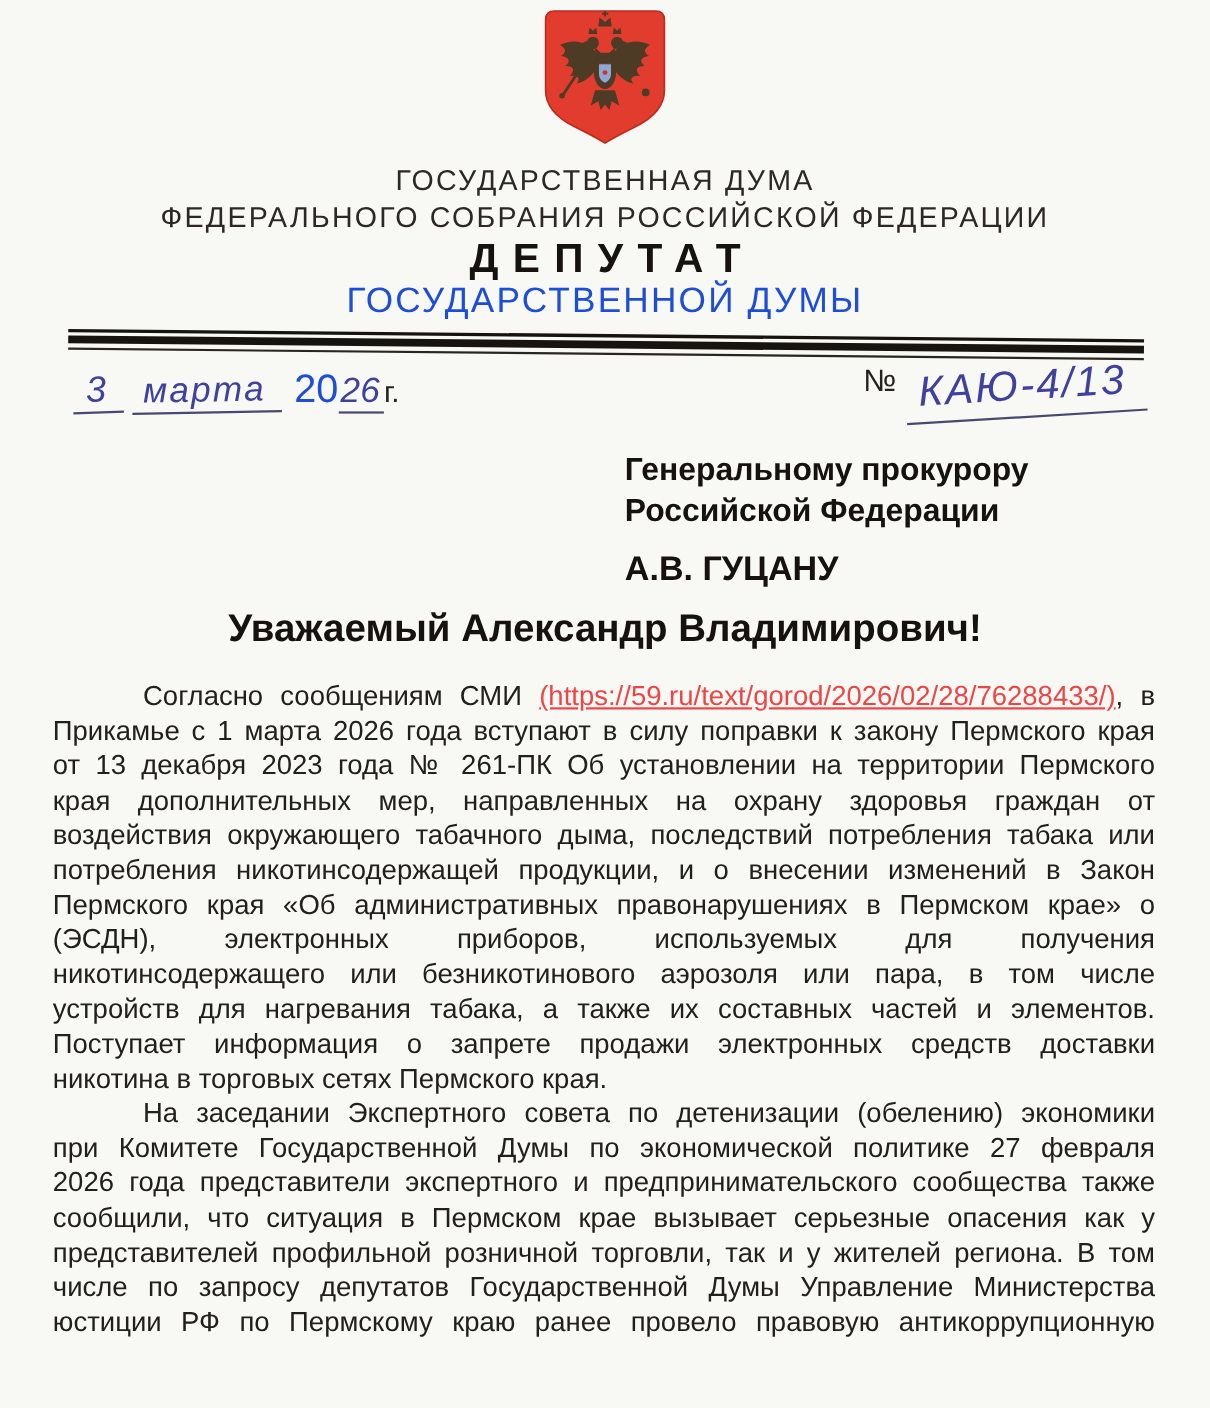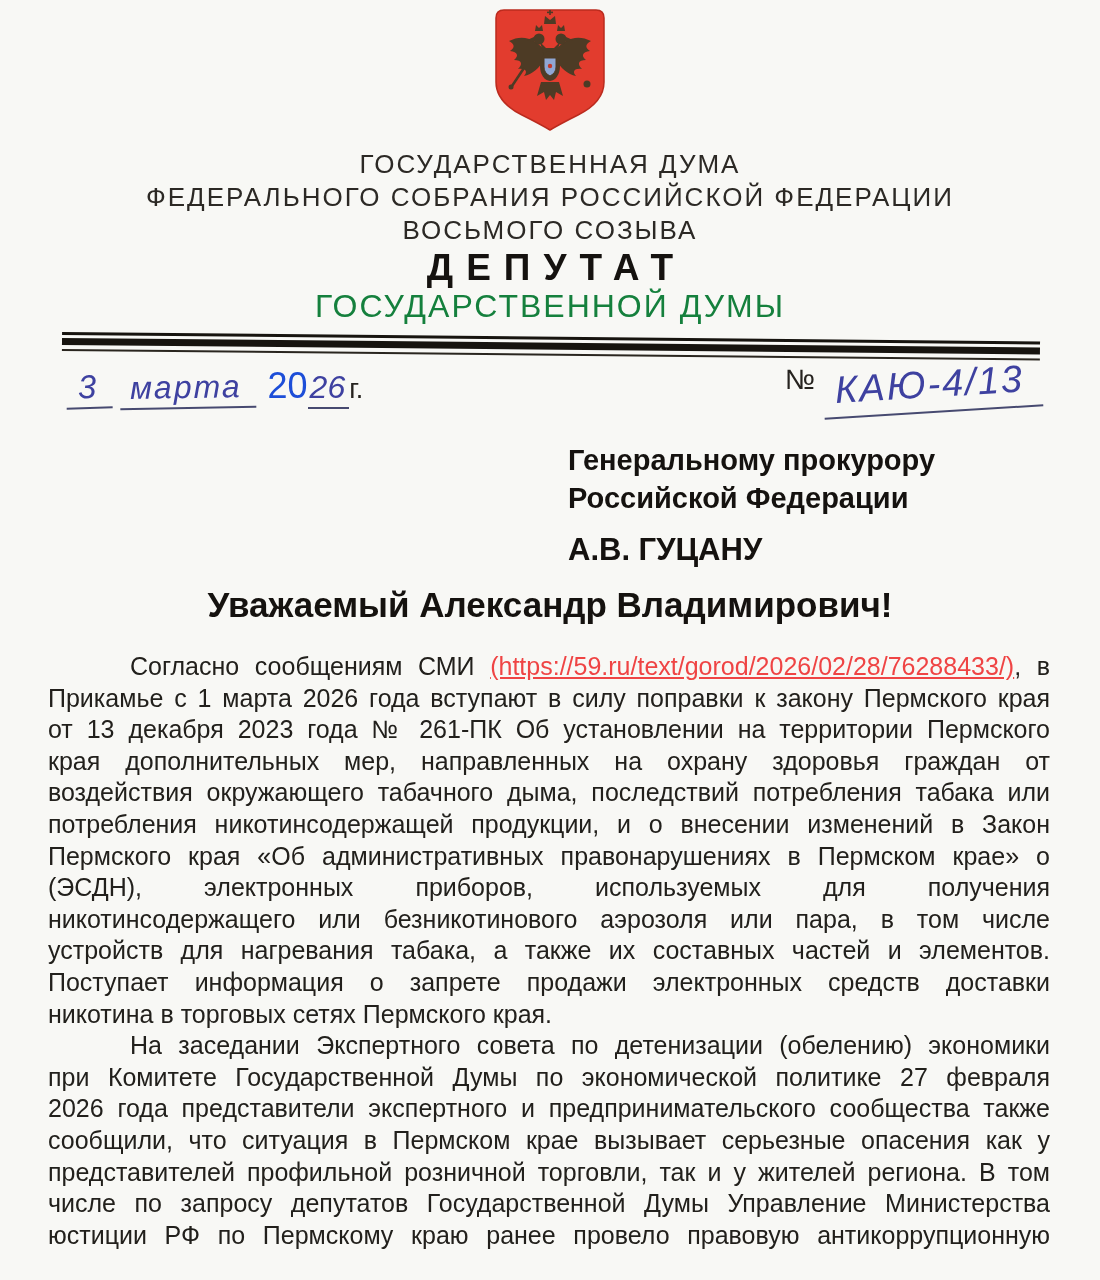--- a/index.html
+++ b/index.html
@@ -9,21 +9,21 @@
     background:#f8f8f5;
     font-family:Liberation Sans, sans-serif;
     color:#24211e;
     overflow:hidden;
   }
   
   .emblem-wrap{display:flex;justify-content:center;padding-top:8px;}
   
   .org{ text-align:center; margin-top:16px; font-size:26px; line-height:33px; letter-spacing:2px; color:#2c2925;}
   .dep-title{ text-align:center; margin-top:1px; font-size:37px; line-height:40px; font-weight:bold; letter-spacing:13px; padding-left:13px; color:#15120f;}
-  .dep-sub{ text-align:center; font-size:32px; line-height:36px; letter-spacing:2px; color:#15803d;}
+  .dep-sub{ text-align:center; font-size:32px; line-height:36px; letter-spacing:2px; color:#1d4ed8;}
   
   .rule{ width:978px; margin:8px 0 0 62px; transform:rotate(0.55deg); transform-origin:left center;}
   .rule .r1{height:3px;background:#17140f;}
   .rule .g1{height:3px;}
   .rule .r2{height:7px;background:#17140f;}
   .rule .g2{height:4px;}
   .rule .r3{height:2px;background:#2a261f;}
   
   .meta{position:relative;height:54px;margin-top:12px;}
   .date-field{position:absolute;left:66px;top:2px;font-size:28px;white-space:nowrap;}
@@ -84,21 +84,20 @@
         <circle cx="93" cy="76" r="3.5"></circle>
       </g>
 
       <path d="M50,50 h12 v9 q0,6 -6,9 q-6,-3 -6,-9 Z" fill="#90a7d4" stroke="#4d3b25" stroke-width="1"></path>
       <circle cx="56" cy="58" r="2.2" fill="#c23a2b"></circle>
     </svg>
   </div>
 
   <div class="org">ГОСУДАРСТВЕННАЯ ДУМА</div>
   <div class="org" style="margin-top:0;">ФЕДЕРАЛЬНОГО СОБРАНИЯ РОССИЙСКОЙ ФЕДЕРАЦИИ</div>
-  <div class="org" style="margin-top:0;">ВОСЬМОГО СОЗЫВА</div>
 
   <div class="dep-title">ДЕПУТАТ</div>
   <div class="dep-sub">ГОСУДАРСТВЕННОЙ ДУМЫ</div>
 
   <div class="rule">
     <div class="r1"></div>
       <div class="g1"></div>
       <div class="r2"></div>
       <div class="g2"></div>
       <div class="r3"></div>

